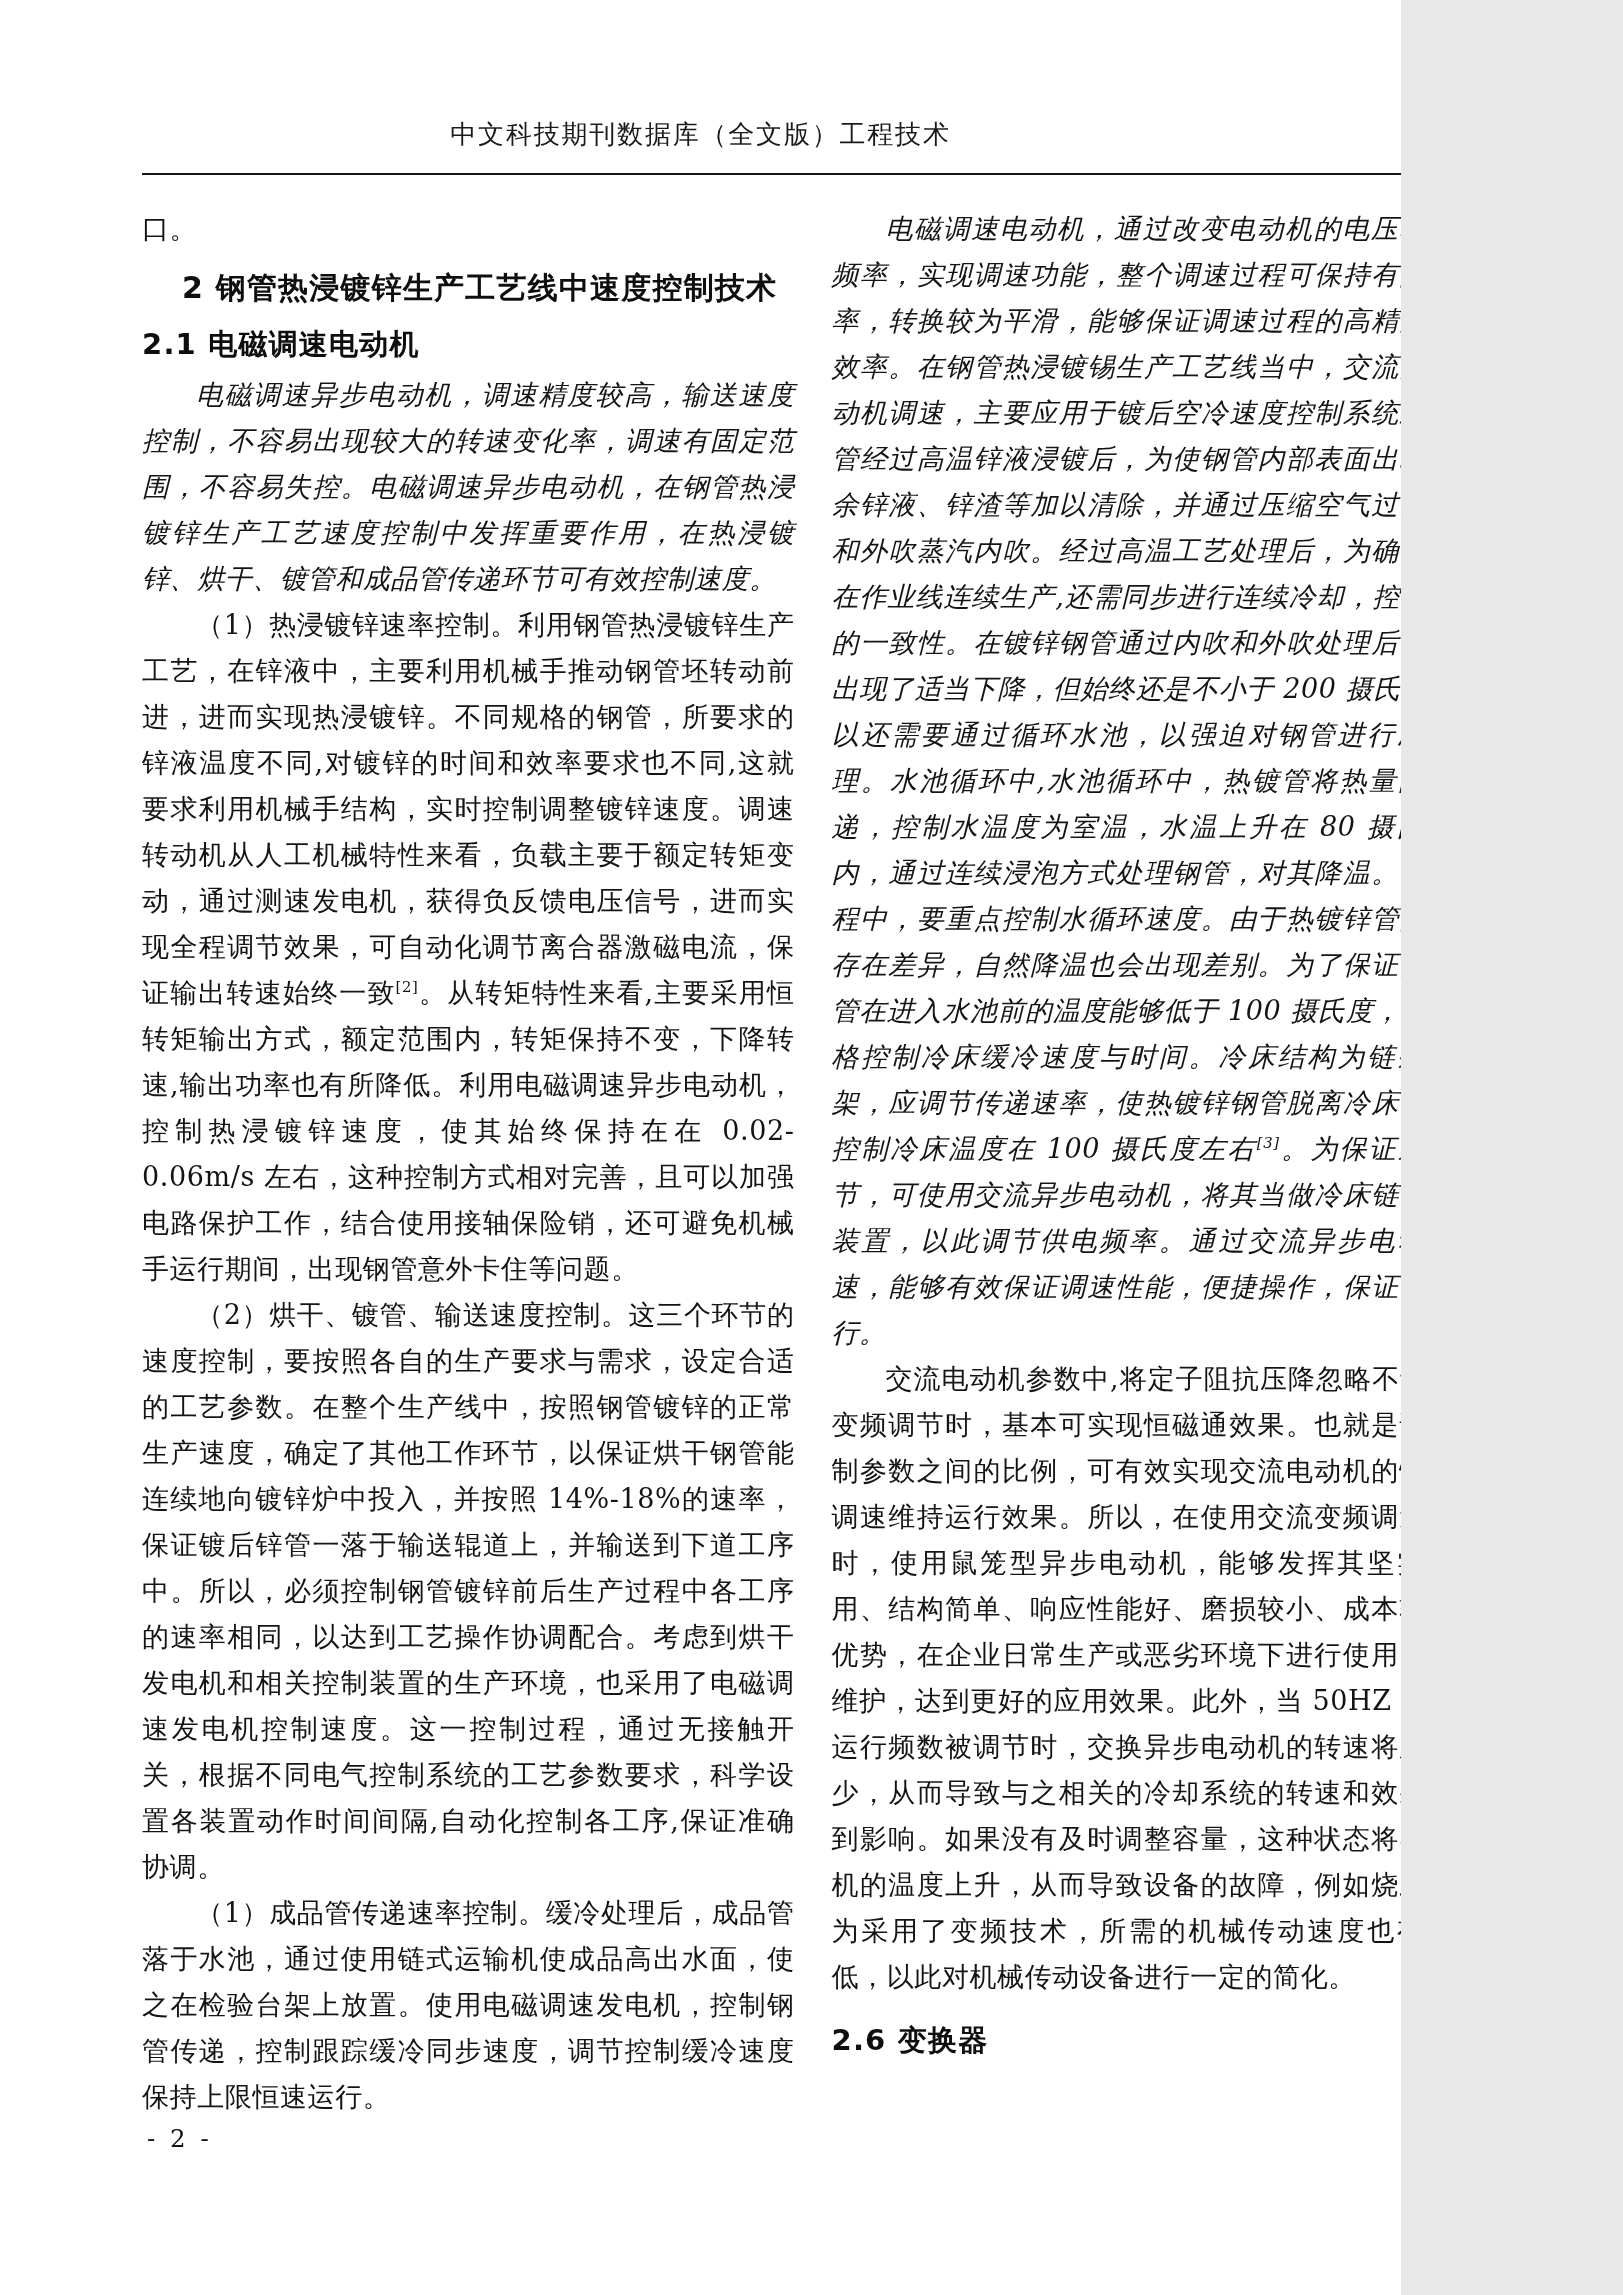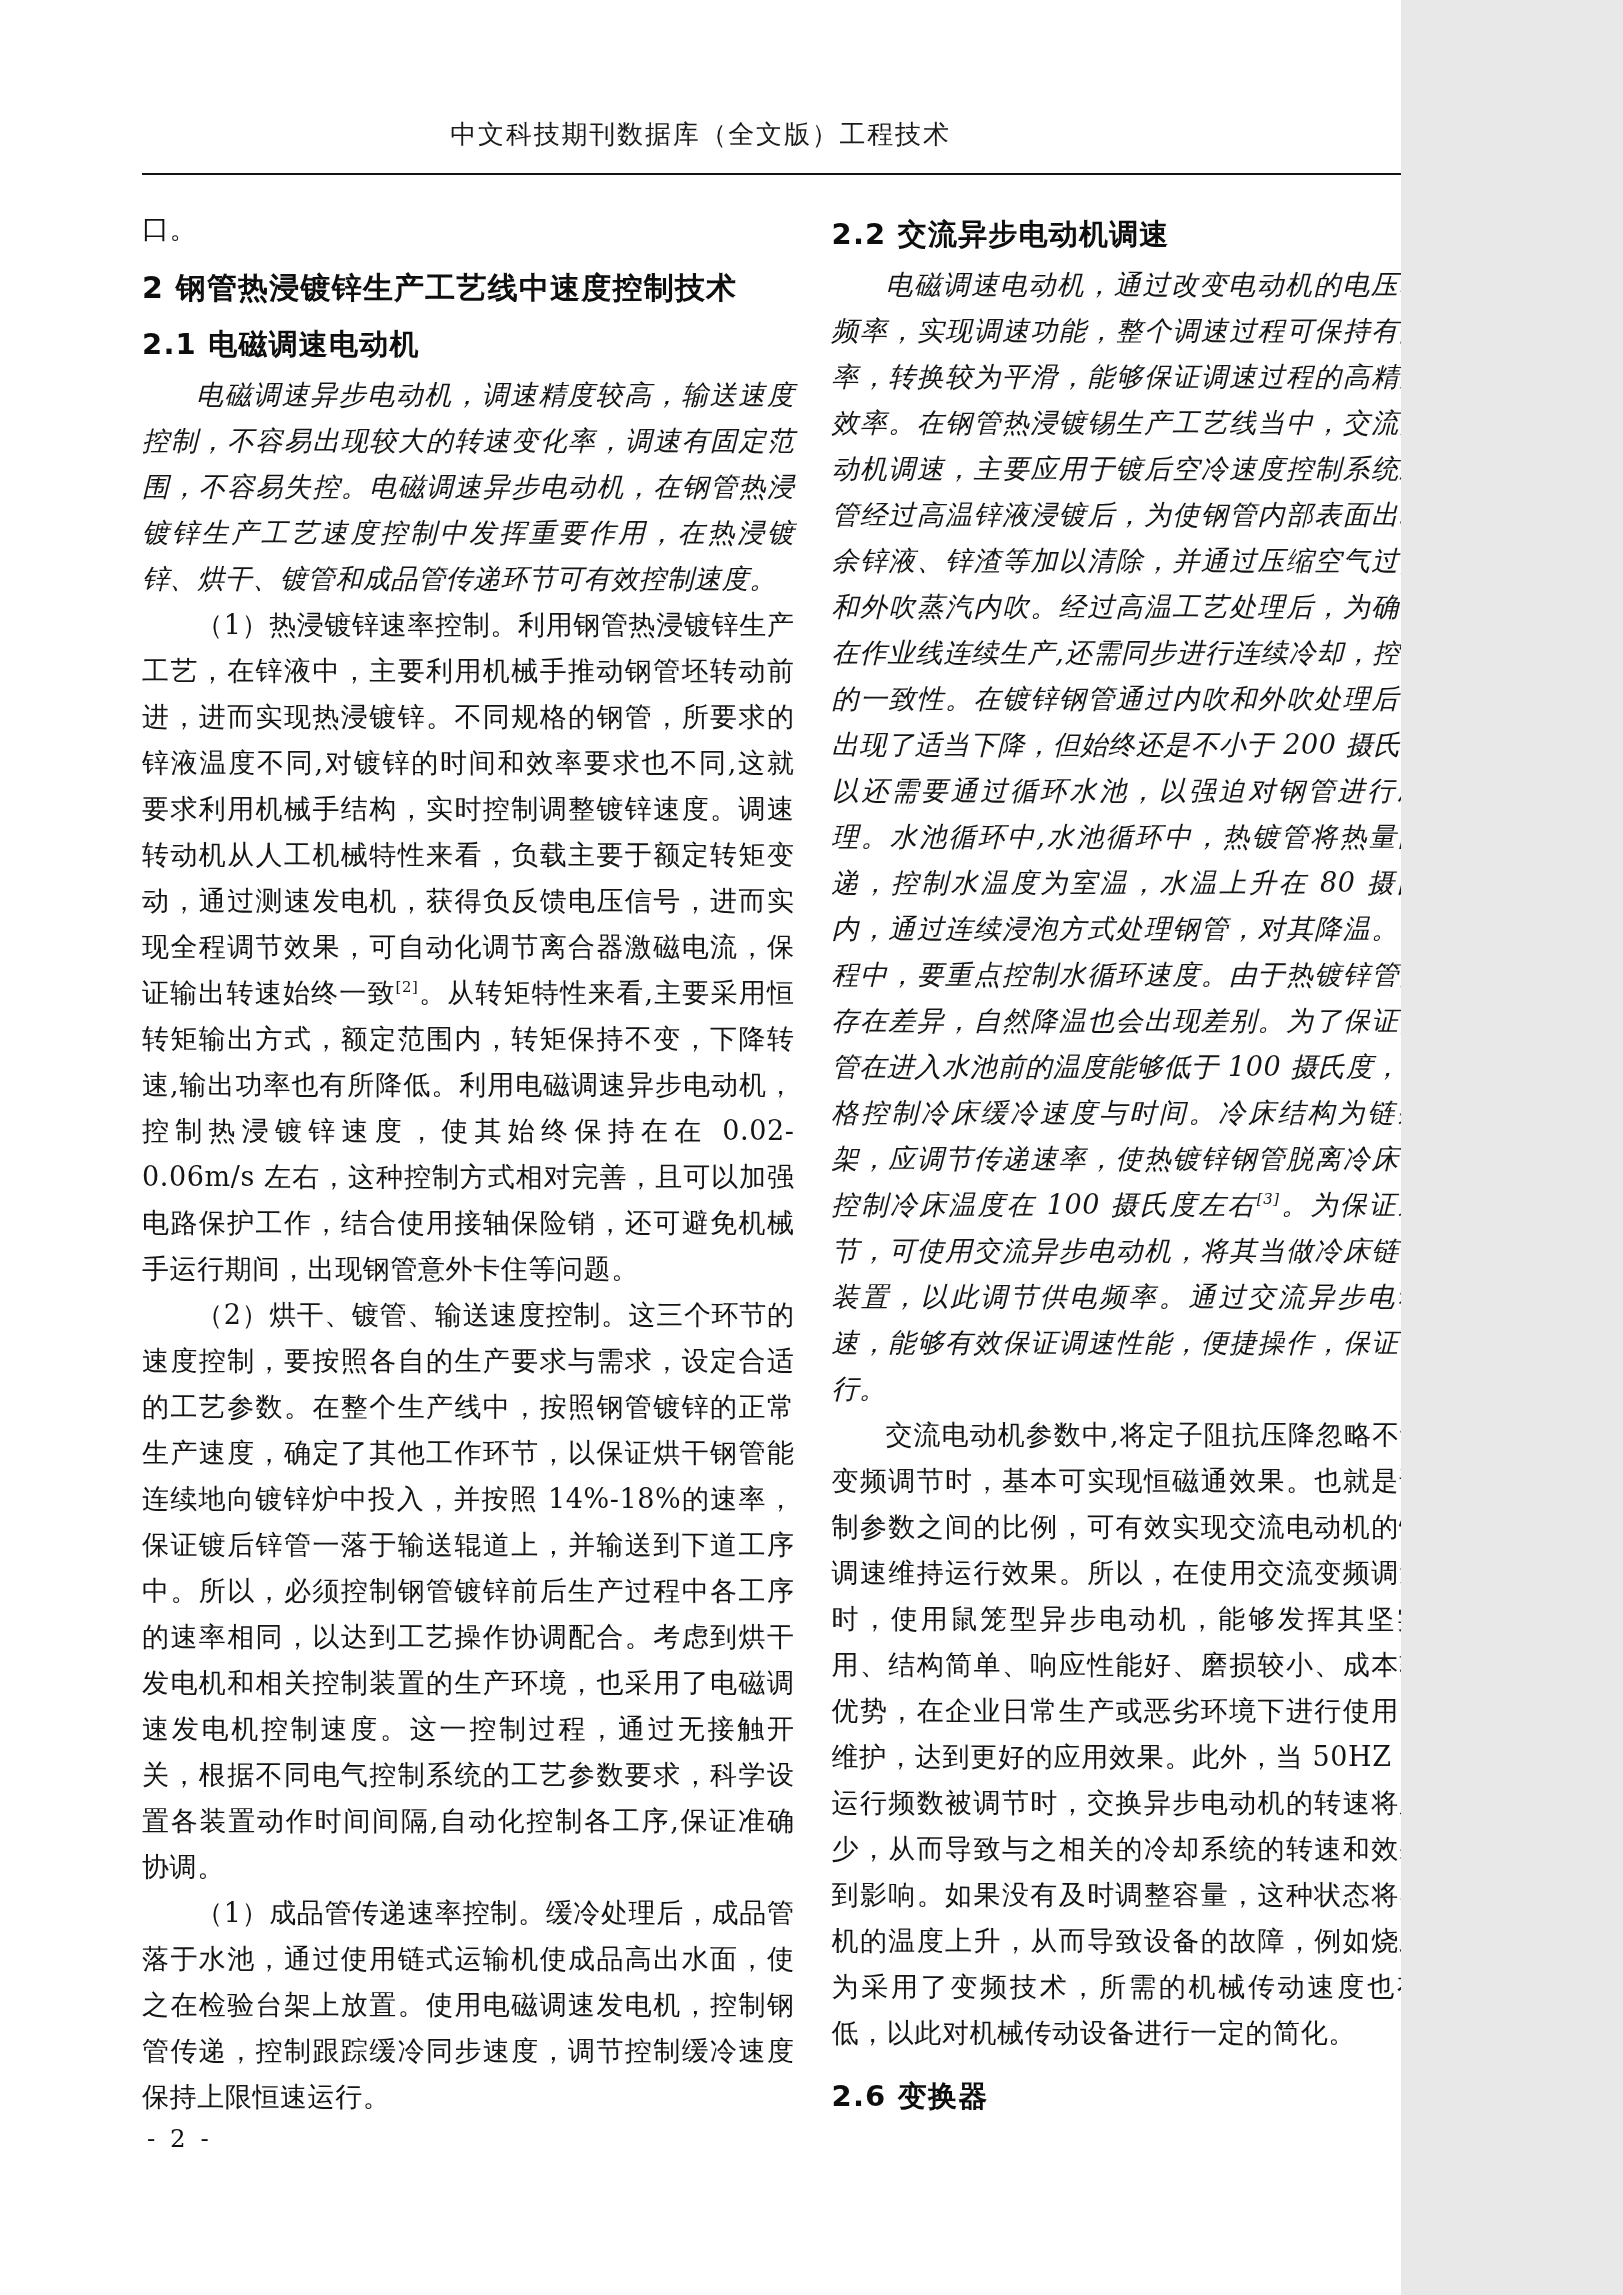--- a/index.html
+++ b/index.html
@@ -70,20 +70,21 @@
     font-family: "DejaVu Sans", "Liberation Sans", sans-serif;
     font-weight: bold;
     color: #0e0e0e;
     letter-spacing: 1.2px;
     text-align: left;
   }
   h2.section-heading {
     font-size: 30px;
     line-height: 56px;
     margin-top: 8.2px;
+    margin-left: 40px;
   }
   h3.subsection-heading {
     font-size: 29px;
     line-height: 56px;
   }
   .para-gap {
     margin-top: 4.7px;
     font-style: italic;
   }
   h3.trailing-heading {
@@ -120,21 +121,20 @@
       <p class="para-gap"><span>电磁调速异步电动机，调速精度较高，输送速度控制，不容易出现较大的转速变化率，调速有固定范围，不容易失控。电磁调速异步电动机，在钢管热浸镀锌生产工艺速度控制中发挥重要作用，在热浸镀锌、烘干、镀管和成品管传递环节可有效控制速度。</span></p>
 
       <p><span>（1）热浸镀锌速率控制。利用钢管热浸镀锌生产工艺，在锌液中，主要利用机械手推动钢管坯转动前进，进而实现热浸镀锌。不同规格的钢管，所要求的锌液温度不同,对镀锌的时间和效率要求也不同,这就要求利用机械手结构，实时控制调整镀锌速度。调速转动机从人工机械特性来看，负载主要于额定转矩变动，通过测速发电机，获得负反馈电压信号，进而实现全程调节效果，可自动化调节离合器激磁电流，保证输出转速始终一致</span><sup>[2]</sup><span>。从转矩特性来看,主要采用恒转矩输出方式，额定范围内，转矩保持不变，下降转速,输出功率也有所降低。利用电磁调速异步电动机，控制热浸镀锌速度，使其始终保持在在 0.02-0.06m/s 左右，这种控制方式相对完善，且可以加强电路保护工作，结合使用接轴保险销，还可避免机械手运行期间，出现钢管意外卡住等问题。</span></p>
 
       <p><span>（2）烘干、镀管、输送速度控制。这三个环节的速度控制，要按照各自的生产要求与需求，设定合适的工艺参数。在整个生产线中，按照钢管镀锌的正常生产速度，确定了其他工作环节，以保证烘干钢管能连续地向镀锌炉中投入，并按照 14%-18%的速率，保证镀后锌管一落于输送辊道上，并输送到下道工序中。所以，必须控制钢管镀锌前后生产过程中各工序的速率相同，以达到工艺操作协调配合。考虑到烘干发电机和相关控制装置的生产环境，也采用了电磁调速发电机控制速度。这一控制过程，通过无接触开关，根据不同电气控制系统的工艺参数要求，科学设置各装置动作时间间隔,自动化控制各工序,保证准确协调。</span></p>
 
       <p><span>（1）成品管传递速率控制。缓冷处理后，成品管落于水池，通过使用链式运输机使成品高出水面，使之在检验台架上放置。使用电磁调速发电机，控制钢管传递，控制跟踪缓冷同步速度，调节控制缓冷速度保持上限恒速运行。</span></p>
     </section>
 
     <section class="col col-right">
-      <h3 class="subsection-heading">2.2 交流异步电动机调速</h3>
 
       <p class="para-gap"><span>电磁调速电动机，通过改变电动机的电压和电源频率，实现调速功能，整个调速过程可保持有限转差率，转换较为平滑，能够保证调速过程的高精度和高效率。在钢管热浸镀锡生产工艺线当中，交流异步电动机调速，主要应用于镀后空冷速度控制系统上。钢管经过高温锌液浸镀后，为使钢管内部表面出现的多余锌液、锌渣等加以清除，并通过压缩空气过热蒸汽和外吹蒸汽内吹。经过高温工艺处理后，为确保钢管在作业线连续生产,还需同步进行连续冷却，控制速度的一致性。在镀锌钢管通过内吹和外吹处理后，温度出现了适当下降，但始终还是不小于 200 摄氏度，所以还需要通过循环水池，以强迫对钢管进行冷却处理。水池循环中,水池循环中，热镀管将热量向水传递，控制水温度为室温，水温上升在 80 摄氏度以内，通过连续浸泡方式处理钢管，对其降温。在此过程中，要重点控制水循环速度。由于热镀锌管的规格存在差异，自然降温也会出现差别。为了保证热镀锌管在进入水池前的温度能够低于 100 摄氏度，就要严格控制冷床缓冷速度与时间。冷床结构为链条式台架，应调节传递速率，使热镀锌钢管脱离冷床，以此控制冷床温度在 100 摄氏度左右</span><sup>[3]</sup><span>。为保证速度调节，可使用交流异步电动机，将其当做冷床链条驱动装置，以此调节供电频率。通过交流异步电动机调速，能够有效保证调速性能，便捷操作，保证可靠运行。</span></p>
 
       <p><span>交流电动机参数中,将定子阻抗压降忽略不计时，变频调节时，基本可实现恒磁通效果。也就是说，控制参数之间的比例，可有效实现交流电动机的恒转矩调速维持运行效果。所以，在使用交流变频调速装置时，使用鼠笼型异步电动机，能够发挥其坚实、耐用、结构简单、响应性能好、磨损较小、成本较低等优势，在企业日常生产或恶劣环境下进行使用，便于维护，达到更好的应用效果。此外，当 50HZ 的额定运行频数被调节时，交换异步电动机的转速将显著减少，从而导致与之相关的冷却系统的转速和效果都受到影响。如果没有及时调整容量，这种状态将导致电机的温度上升，从而导致设备的故障，例如烧毁。因为采用了变频技术，所需的机械传动速度也有所降低，以此对机械传动设备进行一定的简化。</span></p>
 
       <h3 class="subsection-heading trailing-heading">2.6 变换器</h3>
     </section>
 
   </div>
 

